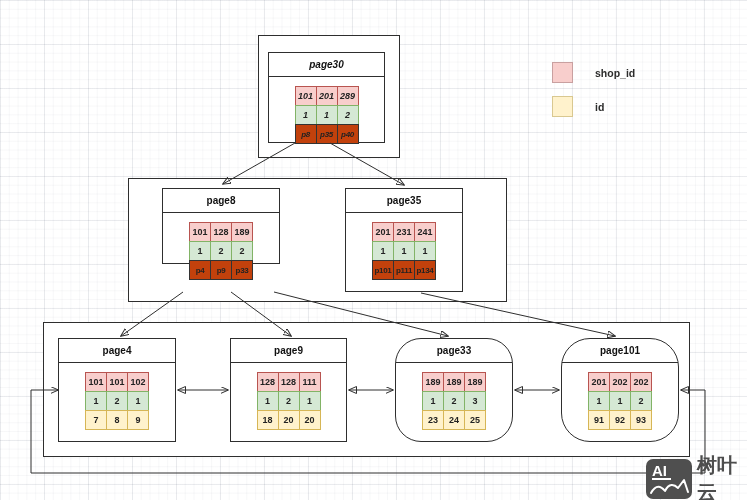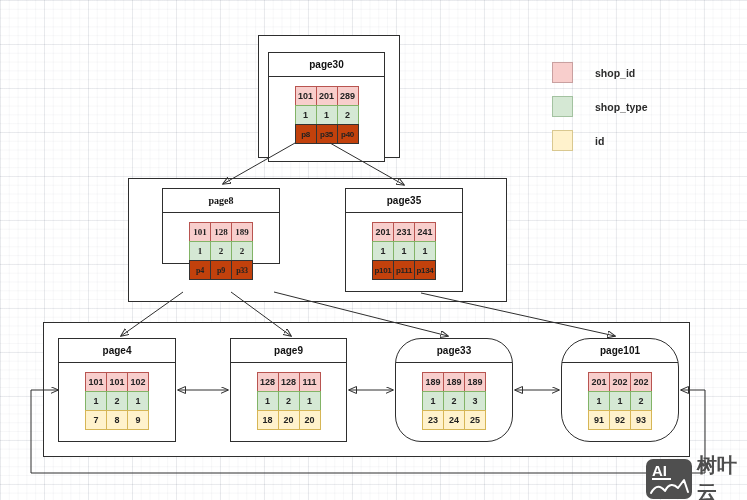--- a/index.html
+++ b/index.html
@@ -13,22 +13,22 @@
       linear-gradient(rgba(100,110,130,0.05) 1px, transparent 1px),
       linear-gradient(90deg, rgba(100,110,130,0.05) 1px, transparent 1px);
     background-size:44px 44px,44px 44px,8.8px 8.8px,8.8px 8.8px;
   }
   .container{position:absolute;background:#fff;border:1px solid #2e2e2e;box-sizing:border-box;}
   .pos-c-root{left:258px;top:35px;width:142px;height:123px;}
   .pos-c-l2{left:128px;top:178px;width:379px;height:124px;}
   .pos-c-leaf{left:43px;top:322px;width:647px;height:135px;}
 
   .node{position:absolute;background:#fff;border:1px solid #2e2e2e;box-sizing:border-box;}
-  .pos-page30{left:268px;top:52px;width:117px;height:110px;}
-  .pos-page8{left:162px;top:188px;width:118px;height:76px;font-family:Liberation Serif, serif;}
+  .pos-page30{left:268px;top:52px;width:117px;height:91px;font-style:italic;}
+  .pos-page8{left:162px;top:188px;width:118px;height:76px;}
   .pos-page35{left:345px;top:188px;width:118px;height:104px;}
   .pos-page4{left:58px;top:338px;width:118px;height:104px;}
   .pos-page9{left:230px;top:338px;width:117px;height:104px;}
   .pos-page33{left:395px;top:338px;width:118px;height:104px;border-radius:26px;}
   .pos-page101{left:561px;top:338px;width:118px;height:104px;border-radius:29px;}
 
   .ntitle{height:23px;line-height:23px;border-bottom:1px solid #2e2e2e;
     text-align:center;font-size:10px;font-weight:700;color:#111;}
   .ntable{width:64px;margin:9px auto 0;}
   .trow{display:flex;margin-top:-1px;}
@@ -229,24 +229,20 @@
   <path d="M515,390 L559,390" marker-start="url(#ah)" marker-end="url(#ah)"></path>
   <path d="M58,390 L31,390 L31,473 L705,473 L705,390 L681,390" marker-start="url(#ah)" marker-end="url(#ah)"></path>
 </svg>
 
 <div class="legend">
   <div class="legend-item">
     <span class="swatch sw-shop-id"></span>
     <span class="legend-label">shop_id</span>
   </div>
   <div class="legend-item">
-    <span class="swatch sw-shop-type"></span>
-    <span class="legend-label">shop_type</span>
-  </div>
-  <div class="legend-item">
     <span class="swatch sw-id"></span>
     <span class="legend-label">id</span>
   </div>
 </div>
 
 <div class="watermark">
   <div class="wm-logo">
     <svg width="48" height="42" viewBox="0 0 48 42">
       <rect x="1" y="1" width="46" height="40" rx="7" fill="#4f4f4f"></rect>
       <text x="7" y="18" font-family="Liberation Sans, sans-serif" font-size="15" font-weight="bold" fill="#ffffff">AI</text>

